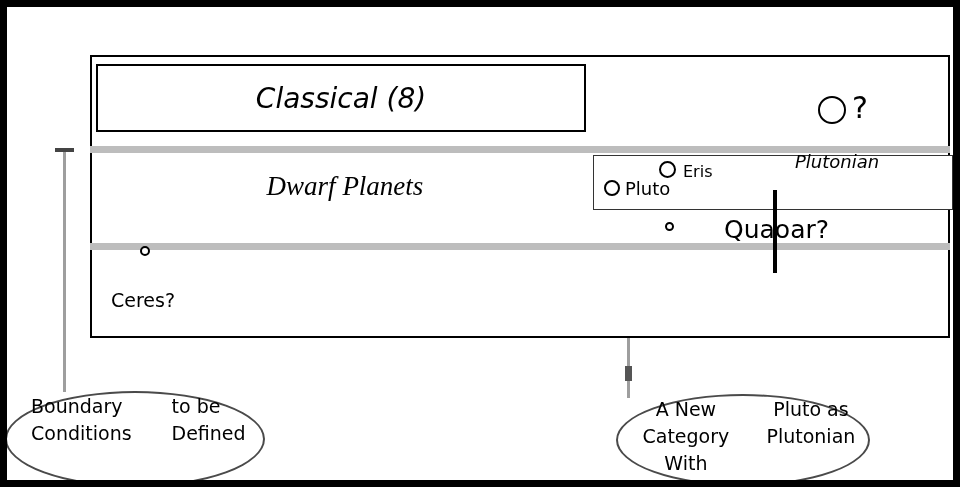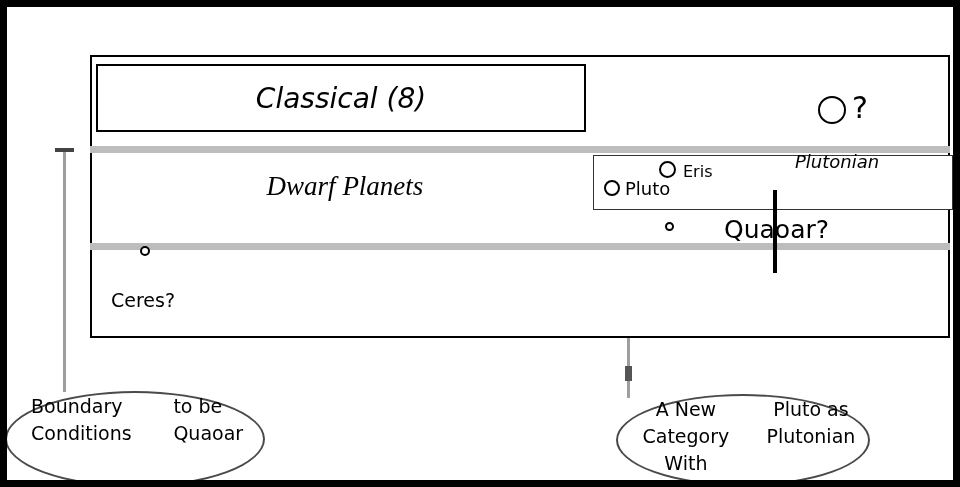--- a/index.html
+++ b/index.html
@@ -275,21 +275,21 @@
 
   <div class="quaoar-circle"></div>
   <div class="quaoar-label">Quaoar?</div>
   <div class="boundary-marker"></div>
 
   <div class="ceres-circle"></div>
   <div class="ceres-label">Ceres?</div>
 
   <div class="callout callout-left">
     <div>Boundary Conditions</div>
-    <div>to be Quaoar</div>
+    <div>to be Defined</div>
   </div>
   <div class="callout callout-right">
     <div>A New Category With</div>
     <div>Pluto as Plutonian</div>
   </div>
 
   <div class="frame"></div>
 </div>
 
 </body></html>

